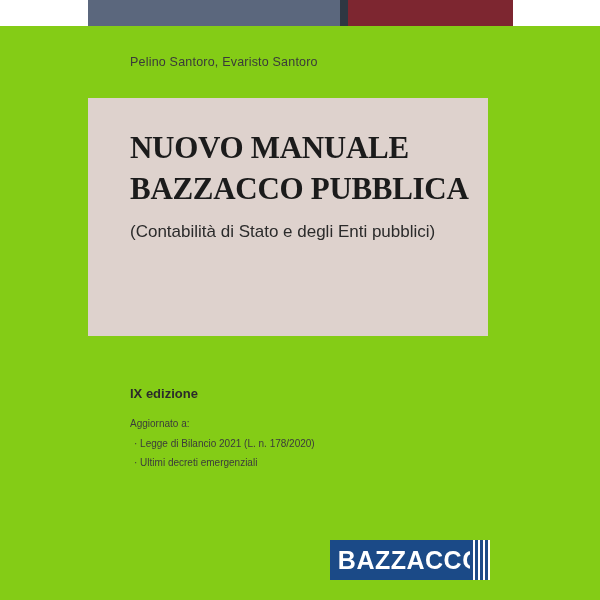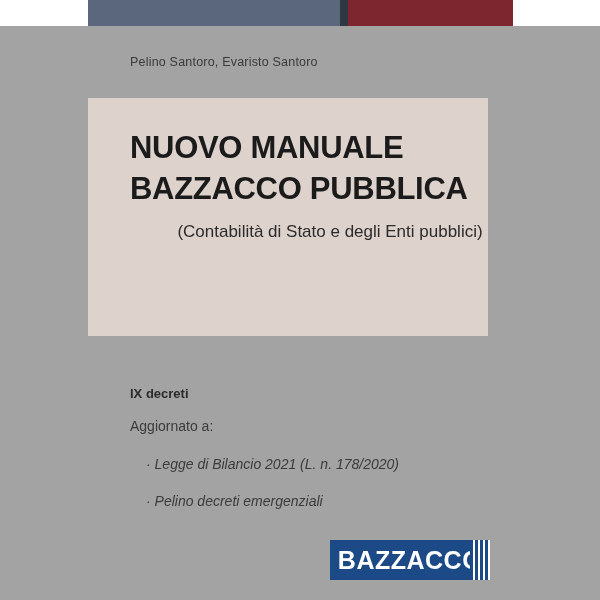--- a/index.html
+++ b/index.html
@@ -11,21 +11,21 @@
     height: 600px;
     background: #ffffff;
     font-family: "Liberation Sans", sans-serif;
     overflow: hidden;
   }
 
   .book-cover {
     position: relative;
     width: 600px;
     height: 600px;
-    background: #a3a3a3;
+    background: #84cc16;
     box-sizing: border-box;
   }
 
   
   .top-bars {
     position: absolute;
     top: 0;
     left: 0;
     width: 600px;
     height: 26px;
@@ -83,64 +83,62 @@
     top: 128px;
     left: 130px;
     width: 400px;
   }
   .title-line {
     font-size: 31px;
     font-weight: bold;
     color: #1b1b1b;
     line-height: 1.32;
     letter-spacing: -0.3px;
-    font-family: Liberation Sans, sans-serif;
+    font-family: Liberation Serif, serif;
     white-space: nowrap;
   }
   .subtitle {
     margin-top: 12px;
     font-size: 17px;
     color: #2b2b2b;
     font-family: "Liberation Sans", sans-serif;
     white-space: nowrap;
-    text-align: center;
   }
 
   
   .edition {
     position: absolute;
     top: 386px;
     left: 130px;
     font-size: 13px;
     font-weight: bold;
     color: #2b2b2b;
   }
 
   
   .updates {
     position: absolute;
     top: 416px;
     left: 130px;
-    font-size: 14px;
+    font-size: 10px;
     color: #3b3b3b;
     line-height: 1.55;
   }
   .updates-intro {
     margin: 0 0 2px 0;
   }
   .updates-list {
     margin: 0;
     padding: 0;
     list-style: none;
   }
   .updates-list li {
-    margin: 16px;
+    margin: 4px;
     padding: 0;
     white-space: nowrap;
-    font-style: italic;
   }
   .updates-list li::before {
     content: "\00b7\00a0";
     color: #3b3b3b;
   }
 
   
   .publisher {
     position: absolute;
     top: 540px;
@@ -188,27 +186,27 @@
   <div class="authors">Pelino Santoro, Evaristo Santoro</div>
 
   <div class="title-panel"></div>
 
   <div class="title-block">
     <div class="title-line">NUOVO MANUALE</div>
     <div class="title-line">BAZZACCO PUBBLICA</div>
     <div class="subtitle">(Contabilità di Stato e degli Enti pubblici)</div>
   </div>
 
-  <div class="edition">IX decreti</div>
+  <div class="edition">IX edizione</div>
 
   <div class="updates">
     <p class="updates-intro">Aggiornato a:</p>
     <ul class="updates-list">
       <li>Legge di Bilancio 2021 (L. n. 178/2020)</li>
-      <li>Pelino decreti emergenziali</li>
+      <li>Ultimi decreti emergenziali</li>
     </ul>
   </div>
 
   <div class="publisher">
     <span class="publisher-name">BAZZACCO</span>
   </div>
   <div class="publisher-stripes"></div>
 
 </div>
 

